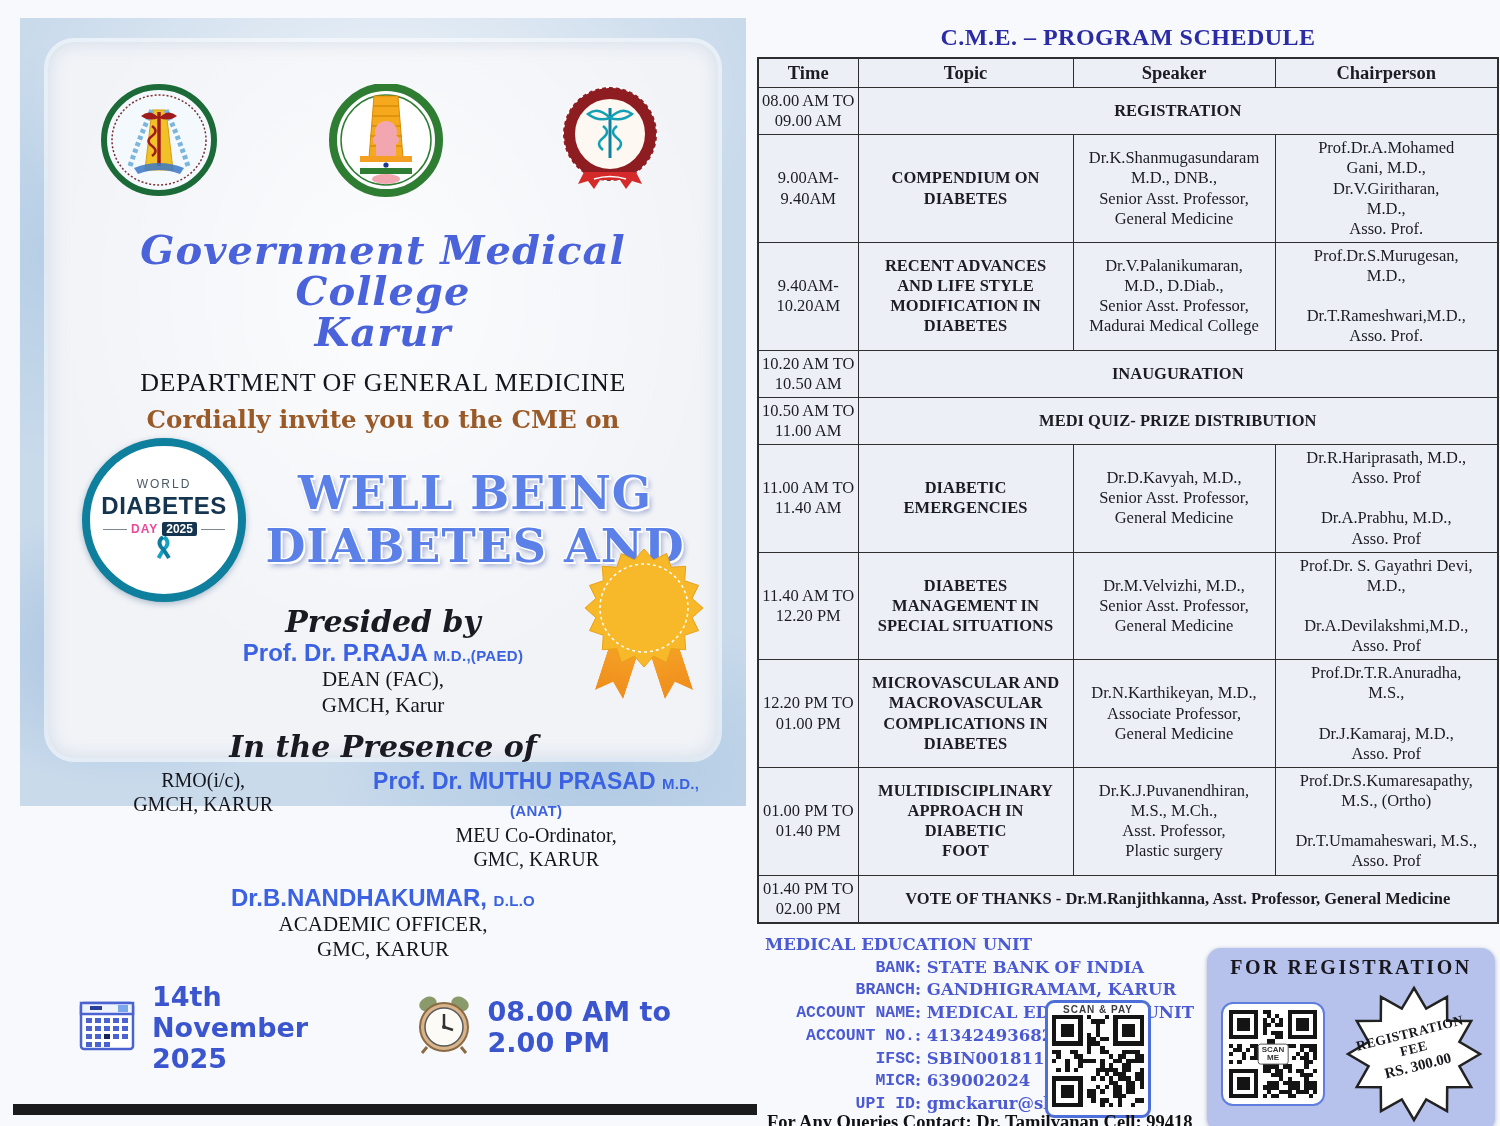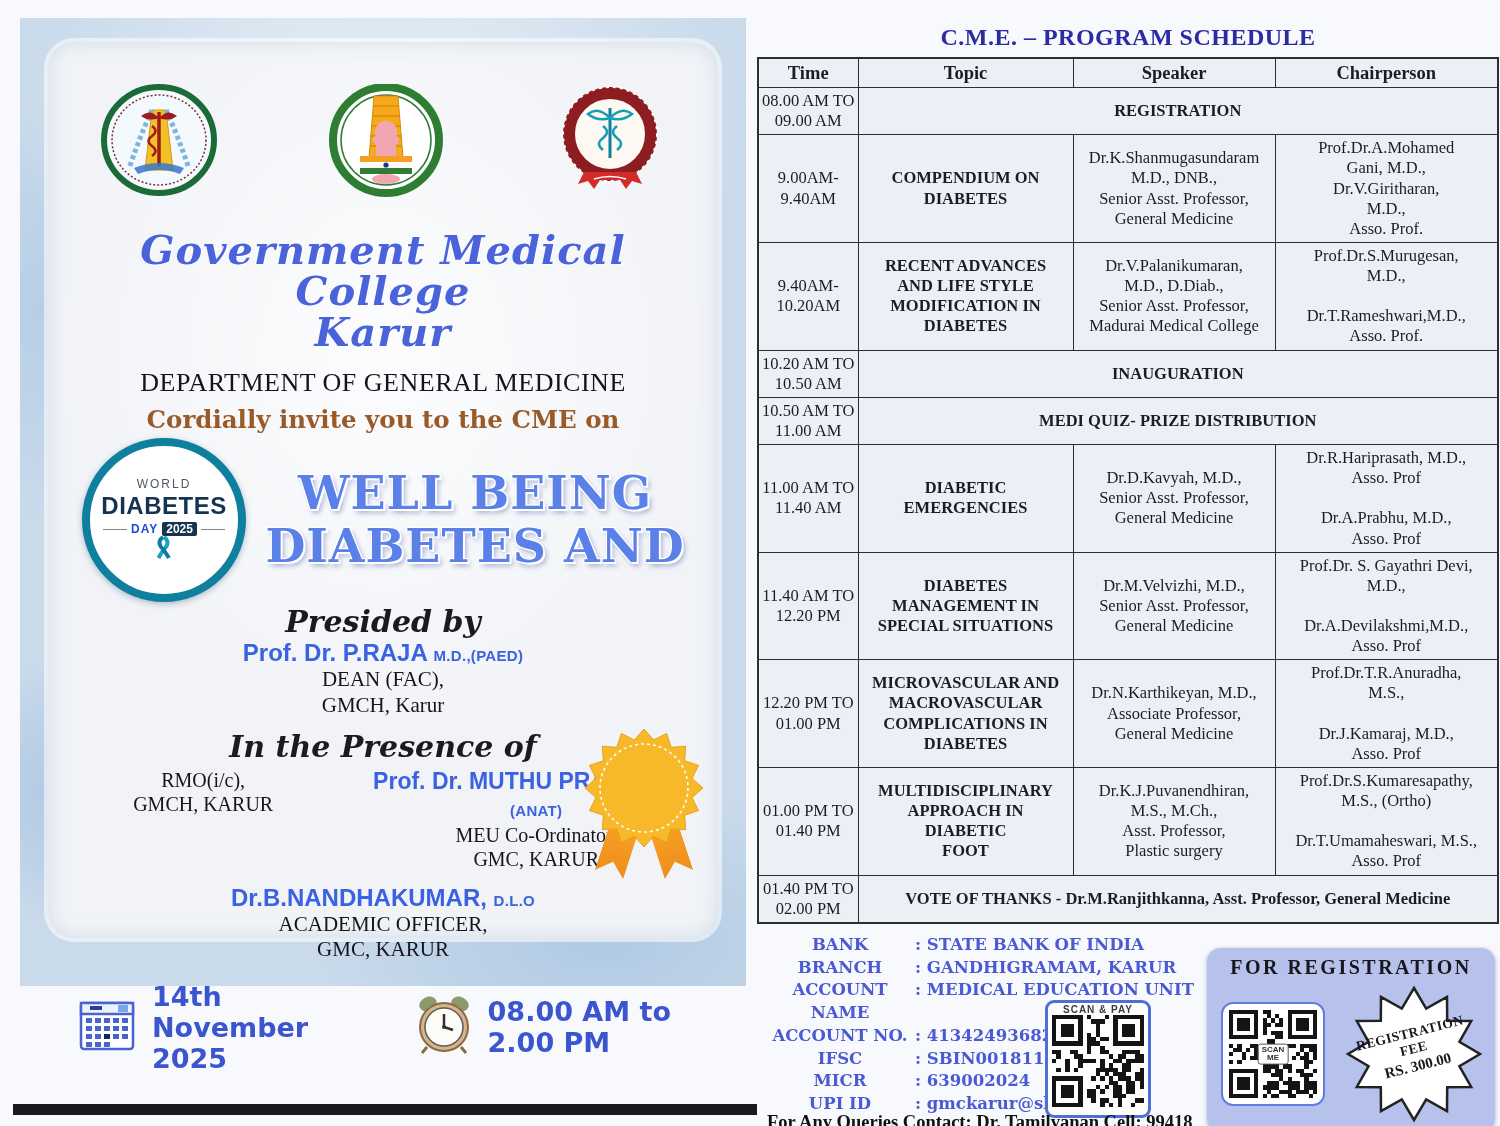--- a/index.html
+++ b/index.html
@@ -1,20 +1,20 @@
 <!DOCTYPE html>
 <html><head>
 <meta charset="utf-8">
 <style>
   html,body{margin:0;padding:0;}
   body{width:1500px;height:1126px;position:relative;background:#f7f9fc;overflow:hidden;
        font-family:"Liberation Serif",serif;}
 
   
-  .poster{position:absolute;left:20px;top:18px;width:726px;height:968px;
+  .poster{position:absolute;left:20px;top:18px;width:726px;height:788px;
     background:#c9daeb;
     background-image:
       radial-gradient(ellipse 300px 200px at 15% 80%, rgba(140,175,215,.55), rgba(140,175,215,0) 70%),
       radial-gradient(ellipse 400px 220px at 80% 95%, rgba(150,185,220,.5), rgba(150,185,220,0) 70%),
       radial-gradient(ellipse 500px 300px at 50% 10%, rgba(255,255,255,.65), rgba(255,255,255,0) 75%),
       radial-gradient(ellipse 200px 300px at 3% 30%, rgba(165,195,225,.5), rgba(165,195,225,0) 70%);
   }
   .poster-inner{position:absolute;left:28px;top:24px;right:28px;bottom:48px;
     background:#f1f3f7;
     background-image:radial-gradient(ellipse 420px 500px at 50% 35%, rgba(255,255,255,.8), rgba(255,255,255,0) 80%);
@@ -31,21 +31,21 @@
   .invite-line{margin-top:7px;font-size:24.5px;font-weight:bold;color:#9a5a28;font-family:"DejaVu Serif",serif;}
 
   .title-row{display:flex;align-items:center;margin-top:4px;padding:0 14px 0 34px;}
   .wdd-logo{width:148px;height:148px;flex:0 0 148px;border-radius:50%;background:#fff;
     border:8px solid #0f7f9e;box-shadow:0 2px 6px rgba(40,80,120,.35);
     display:flex;flex-direction:column;align-items:center;justify-content:center;position:relative;}
   .wdd-world{font-family:"Liberation Sans",sans-serif;font-size:12px;letter-spacing:2px;color:#4c5a66;}
   .wdd-diabetes{font-family:"Liberation Sans",sans-serif;font-weight:bold;font-size:24px;color:#14344f;letter-spacing:.5px;margin-top:1px;}
   .wdd-dayline{display:flex;align-items:center;gap:4px;margin-top:2px;font-family:"Liberation Sans",sans-serif;}
   .wdd-dash{color:#6a7680;font-size:12px;}
-  .wdd-day{font-size:12px;font-weight:bold;color:#1d4ed8;letter-spacing:1px;}
+  .wdd-day{font-size:12px;font-weight:bold;color:#ec4899;letter-spacing:1px;}
   .wdd-year{font-size:12px;font-weight:bold;color:#fff;background:#14344f;padding:0 4px;border-radius:2px;}
   .main-title{flex:1;font-family:"DejaVu Serif",serif;font-weight:bold;font-size:46px;line-height:1.16;
     color:#5b80e8;letter-spacing:1px;
     text-shadow:-1px -1px 0 #fff,1px -1px 0 #fff,-1px 1px 0 #fff,2px 2px 0 #fff,3px 4px 5px rgba(60,80,160,.45);}
 
   .script-line{font-family:"DejaVu Serif",serif;font-style:italic;font-weight:bold;font-size:30px;color:#1a1a22;text-align:center;}
   .person-name{font-family:"Liberation Sans",sans-serif;font-weight:bold;color:#3a62e2;font-size:24px;}
   .person-name .qual{font-size:15px;letter-spacing:.3px;}
   .person-sub{font-size:21px;color:#15151d;line-height:1.22;}
 
@@ -79,21 +79,21 @@
     padding:3px 2px;line-height:1.22;white-space:pre-line;font-size:16.5px;color:#1c1c22;}
   table.sched th{font-size:18.5px;font-weight:bold;height:24px;padding:2px;}
   td.time-cell{font-size:16.5px;}
   td.span-cell{font-size:17px;font-weight:bold;height:40px;}
   td.topic-cell{font-weight:bold;font-weight:600;}
 
   .bottom-area{position:relative;margin-top:10px;height:230px;}
   .payment{position:absolute;left:8px;top:0;width:470px;
     font-family:"DejaVu Serif",serif;font-weight:bold;color:#4b5ad2;font-size:16.5px;line-height:1.38;}
   .pay-row{display:flex;}
-  .pay-label{flex:0 0 150px;text-align:center;}
+  .pay-label{flex:0 0 150px;text-align:right;font-family:Liberation Mono, monospace;}
   .pay-value{text-align:left;}
   .pay-qr{position:absolute;left:288px;top:66px;width:106px;height:118px;background:#fdfdfd;
     border:3px solid #4f6fd8;border-radius:9px;box-sizing:border-box;text-align:center;}
   .pay-qr-label{font-family:"Liberation Sans",sans-serif;font-weight:bold;font-size:10px;color:#3a3a40;letter-spacing:1px;margin-top:1px;}
   .contact{position:absolute;left:10px;top:176px;width:450px;font-weight:bold;font-size:18.5px;color:#111;line-height:1.3;}
 
   .reg-box{position:absolute;left:450px;top:14px;width:288px;height:184px;background:#b7c2ec;
     border-radius:14px;box-shadow:0 1px 4px rgba(60,70,120,.4);text-align:center;}
   .reg-title{font-size:20px;font-weight:bold;color:#17171d;letter-spacing:2.5px;margin-top:8px;}
   .reg-body{display:flex;align-items:center;justify-content:space-between;padding:6px 12px 0 14px;}
@@ -437,20 +437,21 @@
         <tr>
           <td class="time-cell">01.40 PM TO
 02.00 PM</td>
           <td class="span-cell" colspan="3">VOTE OF THANKS - Dr.M.Ranjithkanna, Asst. Professor, General Medicine</td>
         </tr>
       </tbody>
   </table>
 
   <div class="bottom-area">
     <div class="payment">
+      <div>MEDICAL EDUCATION UNIT</div>
       <div>
           <div class="pay-row">
             <span class="pay-label">BANK</span>
             <span class="pay-value">: STATE BANK OF INDIA</span>
           </div>
           <div class="pay-row">
             <span class="pay-label">BRANCH</span>
             <span class="pay-value">: GANDHIGRAMAM, KARUR</span>
           </div>
           <div class="pay-row">

